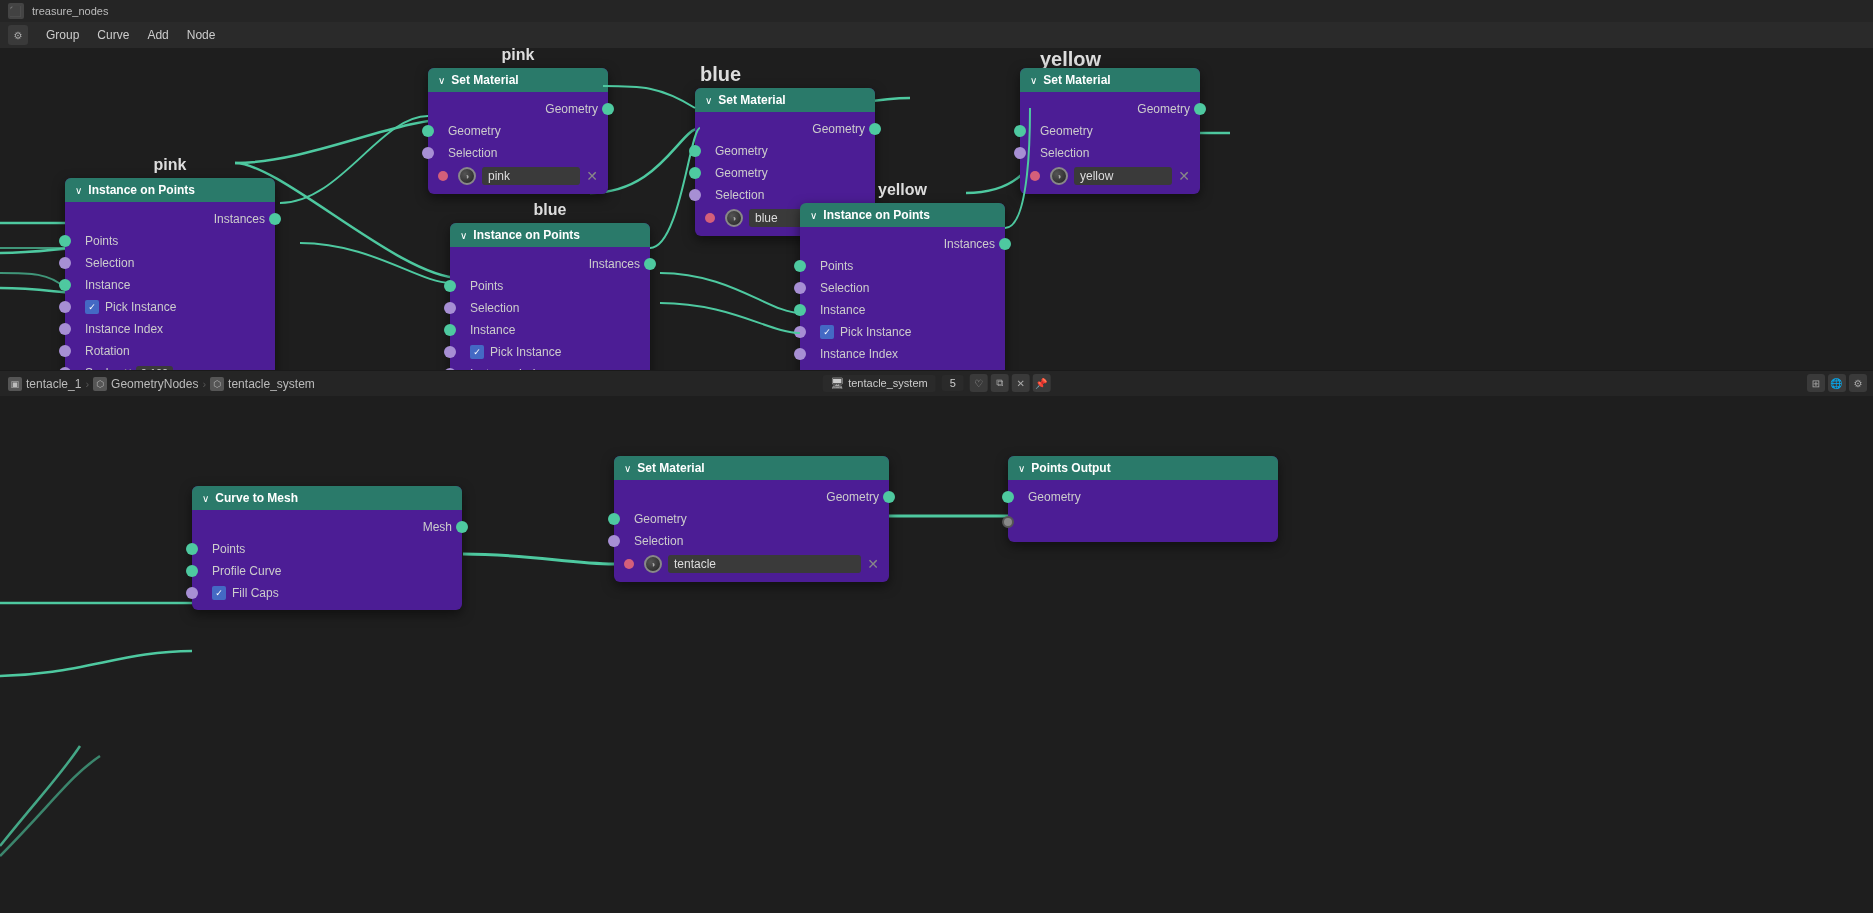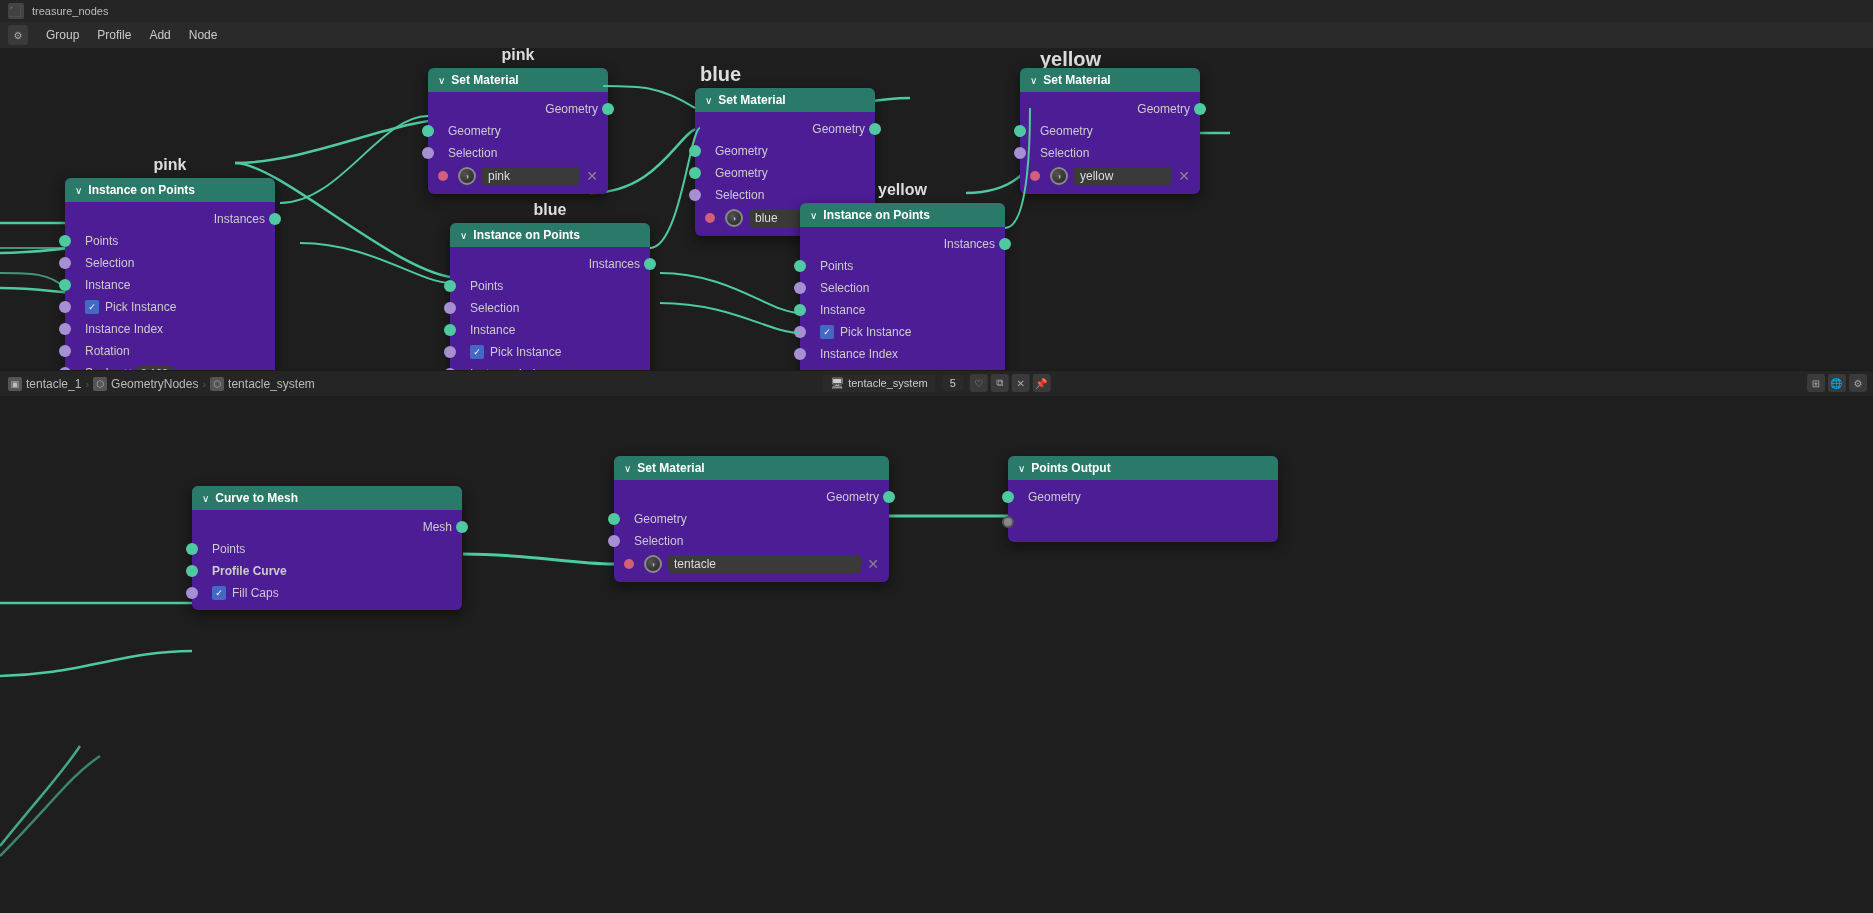--- a/index.html
+++ b/index.html
@@ -303,21 +303,21 @@
 <div class="top-bar">
   <div class="top-bar-icon">⬛</div>
   <span class="top-bar-title">treasure_nodes</span>
 </div>
 
 <div class="menubar">
   <div class="menu-icon-group">
     <div class="menu-icon">⚙</div>
   </div>
   <div class="menu-item">Group</div>
-  <div class="menu-item">Profile</div>
+  <div class="menu-item">Curve</div>
   <div class="menu-item">Add</div>
   <div class="menu-item">Node</div>
 </div>
 
 <div class="canvas-top">
 
   <svg class="connections-svg">
 
     <path d="M 235 115 C 310 115, 395 70, 460 70" stroke="#4ec9a0" stroke-width="2.5" fill="none"></path>
 
@@ -634,21 +634,21 @@
     </div>
     <div class="node-body">
       <div class="node-row output">
         <span>Mesh</span>
         <div class="socket output green"></div>
       </div>
       <div class="node-row" style="position:relative;">
         <div class="socket input green"></div>
         <span style="margin-left:10px;">Points</span>
       </div>
-      <div class="node-row" style="position:relative;font-weight:bold;">
+      <div class="node-row" style="position:relative;">
         <div class="socket input green"></div>
         <span style="margin-left:10px;">Profile Curve</span>
       </div>
       <div class="node-row" style="position:relative;">
         <div class="socket input" style="background:#a78fd4;width:12px;height:12px;border-radius:50%;position:absolute;left:-6px;top:50%;transform:translateY(-50%);"></div>
         <span style="margin-left:10px;" class="checkbox-item">
           <span class="checkbox-box">✓</span>
           Fill Caps
         </span>
       </div>

